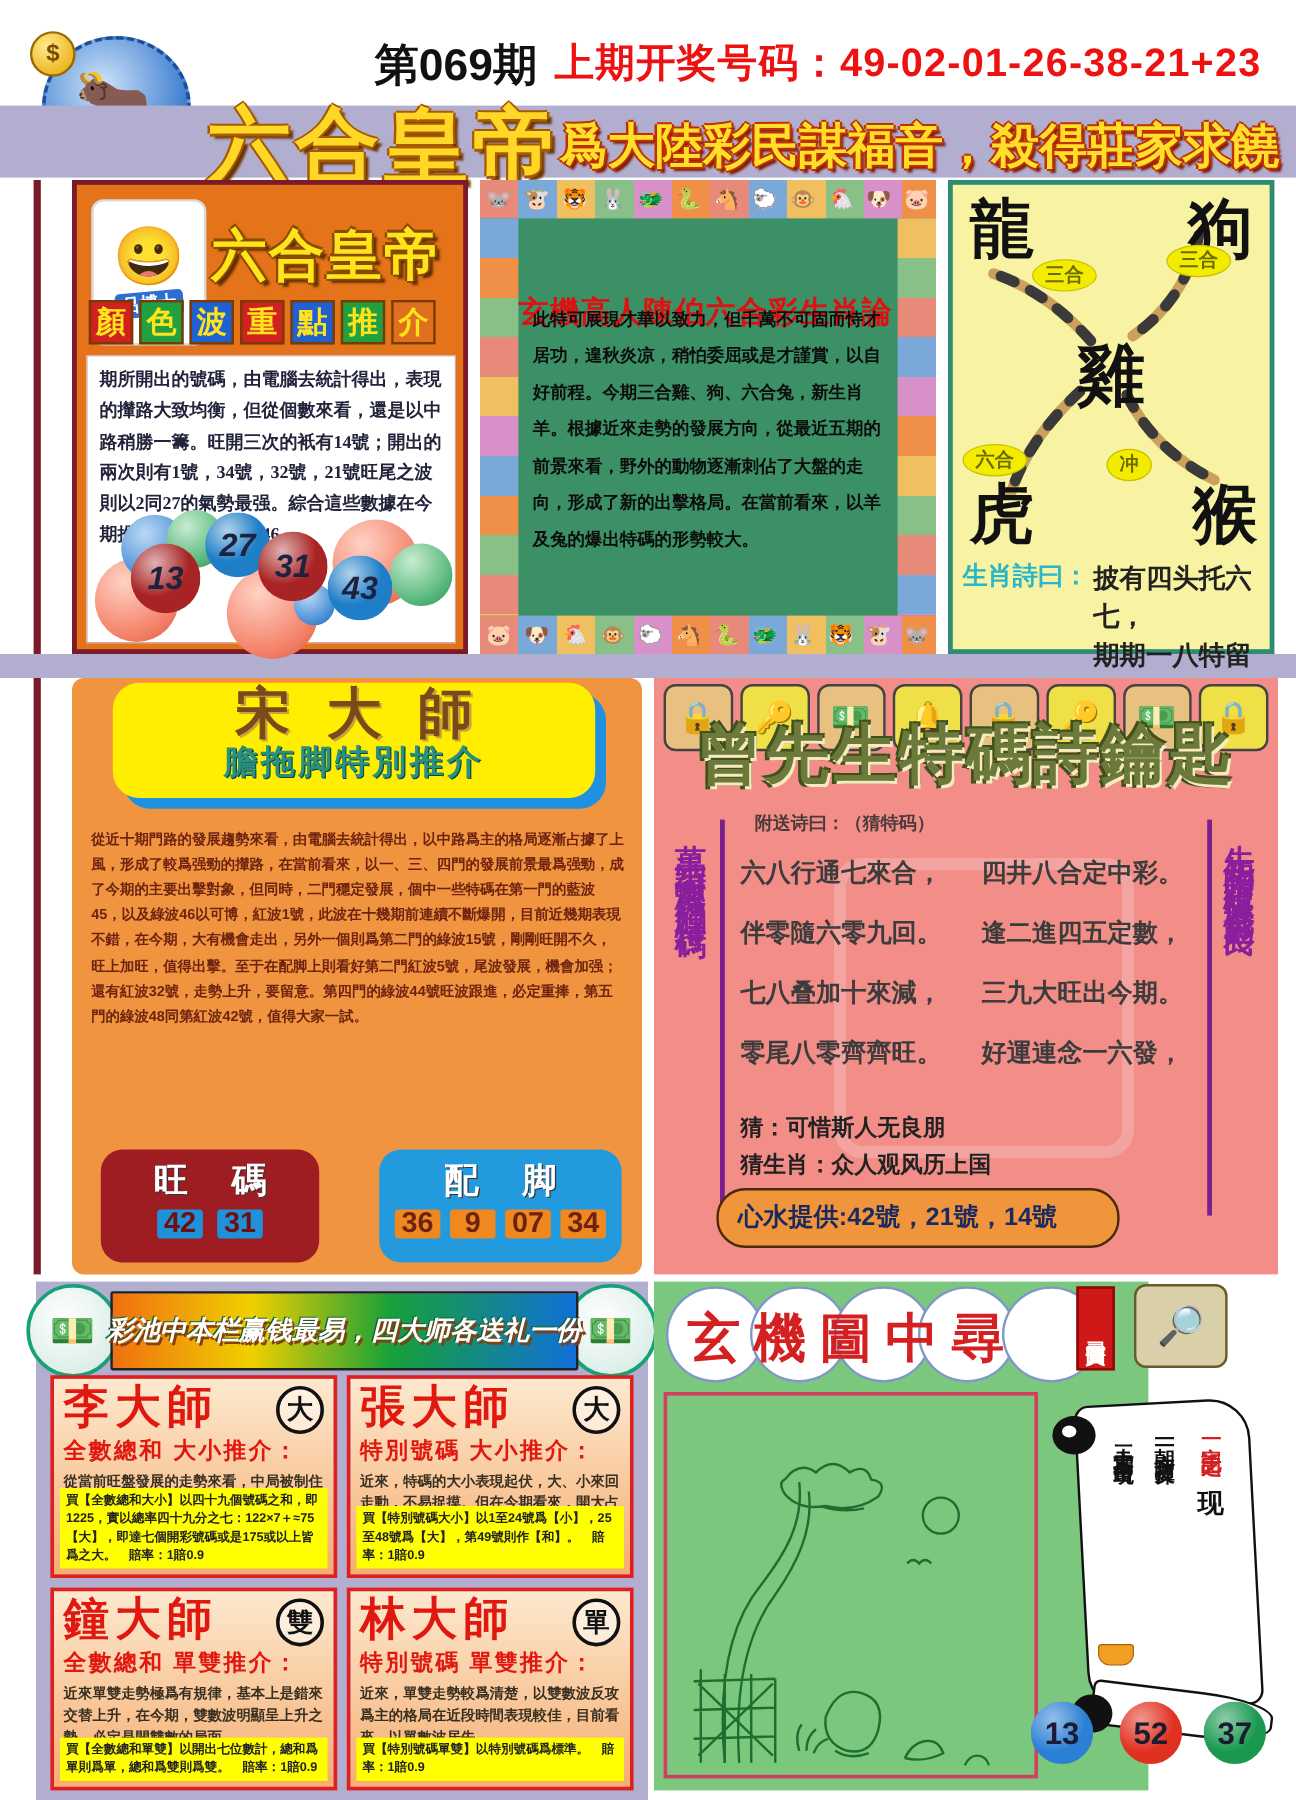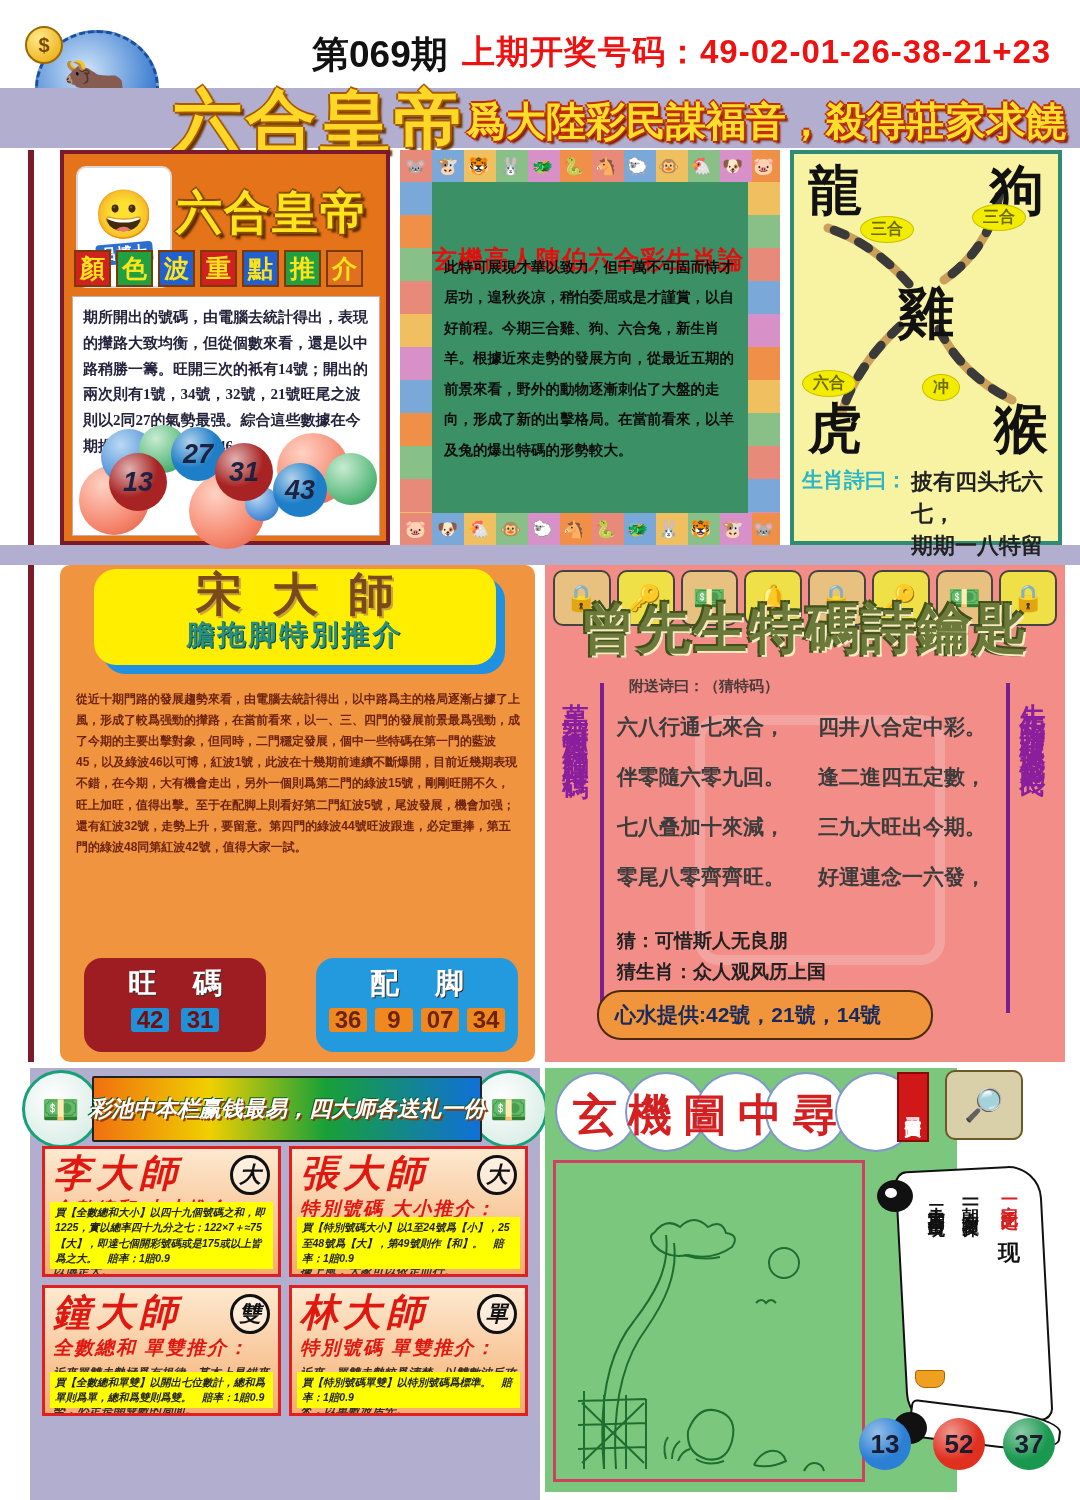--- a/index.html
+++ b/index.html
@@ -124,22 +124,22 @@
   
   .p-masters{left:30px;top:1068px;width:510px;height:432px;background:#b2aed0;}
   .banner{position:absolute;left:62px;top:8px;width:386px;height:62px;border:2px solid #222;border-radius:2px;
       background:linear-gradient(90deg,#f07010,#f0d000 30%,#18a038 60%,#1070d8);
       display:flex;align-items:center;justify-content:center;}
   .banner span{font-size:22px;font-weight:bold;font-style:italic;color:#fff;white-space:nowrap;
       text-shadow:2px 2px 0 #804010,-1px -1px 0 #106030;}
   .money{position:absolute;width:72px;height:72px;border-radius:50%;border:3px solid #18a078;
       background:radial-gradient(circle at 40% 35%,#ffffff,#cfe8e0);display:flex;align-items:center;justify-content:center;font-size:30px;top:2px;}
   .m-l{left:-8px;} .m-r{right:-8px;}
-  .mgrid{position:absolute;left:12px;top:78px;width:486px;height:270px;display:grid;
-      grid-template-columns:1fr 1fr;grid-template-rows:1fr 1fr;gap:8px;font-style:italic;}
+  .mgrid{position:absolute;left:12px;top:78px;width:486px;height:346px;display:grid;
+      grid-template-columns:1fr 1fr;grid-template-rows:1fr 1fr;gap:8px;}
   .mcard{position:relative;border:3px solid #e02020;background:linear-gradient(180deg,#fde9cf,#f5ad72);
       padding:4px 8px;overflow:hidden;}
   .mname{font-size:38px;font-weight:bold;color:#e01810;letter-spacing:5px;line-height:1.1;}
   .mbadge{position:absolute;right:8px;top:6px;width:40px;height:40px;border:3px solid #111;border-radius:50%;
       display:flex;align-items:center;justify-content:center;font-size:22px;font-weight:bold;color:#111;background:rgba(255,255,255,.45);box-sizing:border-box;}
   .mhead{font-size:19px;font-weight:bold;color:#e01810;letter-spacing:2px;margin-top:1px;}
   .mbody{font-size:12px;font-weight:bold;color:#3a3020;line-height:1.55;margin-top:3px;}
   .mfoot{position:absolute;left:5px;right:5px;bottom:5px;background:#ffff00;font-size:10.5px;font-weight:bold;color:#222;
       padding:3px 5px;line-height:1.45;}
 

